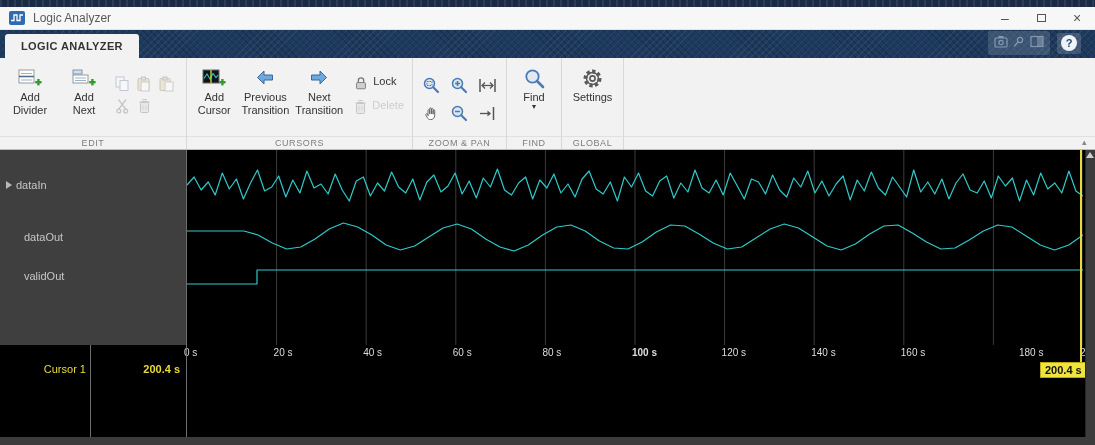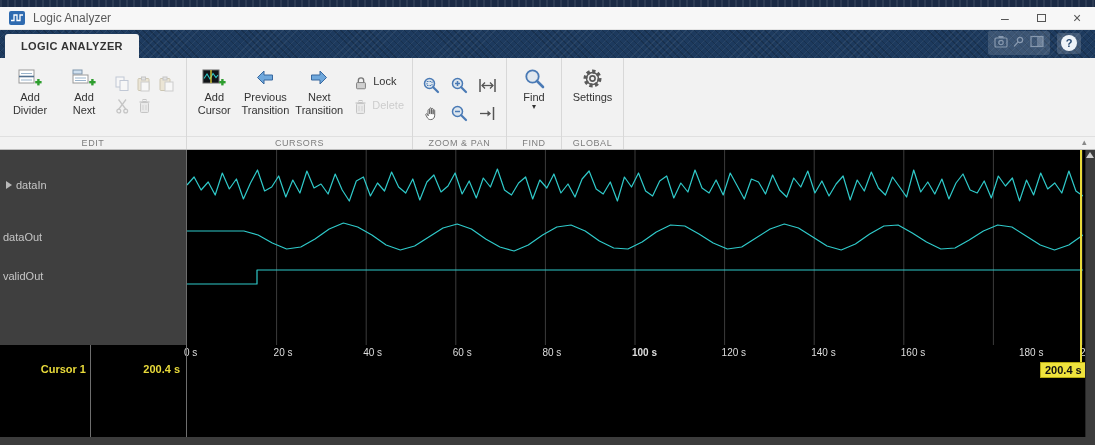--- a/index.html
+++ b/index.html
@@ -46,28 +46,28 @@
   .zoomgrid{display:grid;grid-template-columns:repeat(3,26px);grid-auto-rows:26px;gap:2px;margin-top:10px;}
   .zoomgrid .zi{display:flex;align-items:center;justify-content:center;}
   .caret{font-size:8px;color:#333;line-height:6px;}
   .filler{flex:1;border-right:none;position:relative;}
   .collapse-arrow{position:absolute;right:8px;bottom:1px;font-size:9px;color:#888;}
 
   
   .display{position:absolute;top:150px;left:0;right:0;bottom:0;background:#000;}
   .left-panel{position:absolute;top:0;left:0;width:187px;height:195px;background:#3f3f3f;}
   .sig{position:absolute;left:0;width:187px;height:14px;font-size:11px;color:#c6c6c6;display:flex;align-items:center;}
-  .sig .nm{margin-left:3px;}
+  .sig .nm{margin-left:24px;}
   .expander{width:0;height:0;border-left:6px solid #b8b8b8;border-top:4px solid transparent;border-bottom:4px solid transparent;margin-left:6px;margin-right:-2px;}
   #wave-svg{position:absolute;left:187px;top:0;background:#000;display:block;}
   .sep-v{position:absolute;width:1px;background:#6e6e6e;}
   #axis-labels{position:absolute;left:187px;top:197px;width:908px;height:14px;}
   .tick{position:absolute;top:0;font-size:10px;color:#dedede;white-space:nowrap;}
   .cursor-row{position:absolute;left:0;top:213px;height:16px;width:187px;}
-  .cursor-name{position:absolute;left:0;top:0;width:86px;text-align:right;font-size:11px;font-weight:bold;color:#e8da3a;}
+  .cursor-name{position:absolute;left:0;top:0;width:86px;text-align:right;font-size:11px;font-weight:normal;color:#e8da3a;}
   .cursor-val{position:absolute;left:94px;top:0;width:86px;text-align:right;font-size:11px;font-weight:bold;color:#e8da3a;}
   .cursor-line{position:absolute;left:1080px;top:0;width:2px;height:213px;background:#e8da3a;}
   .cursor-box{position:absolute;top:212px;left:1040px;background:#efe33d;border:1px solid #b8ab12;color:#111;font-size:11px;font-weight:bold;padding:0 4px;line-height:14px;}
   .bottom-strip{position:absolute;left:0;right:0;top:287px;height:8px;background:#3c3c3c;}
   .scroll-col{position:absolute;right:0;top:0;width:10px;height:287px;background:#3c3c3c;border-left:1px solid #262626;}
   .collapse-tri{position:absolute;right:1px;top:2px;width:0;height:0;border-bottom:6px solid #cfcfcf;border-left:4px solid transparent;border-right:4px solid transparent;}
 </style>
 </head>
 <body>
 

